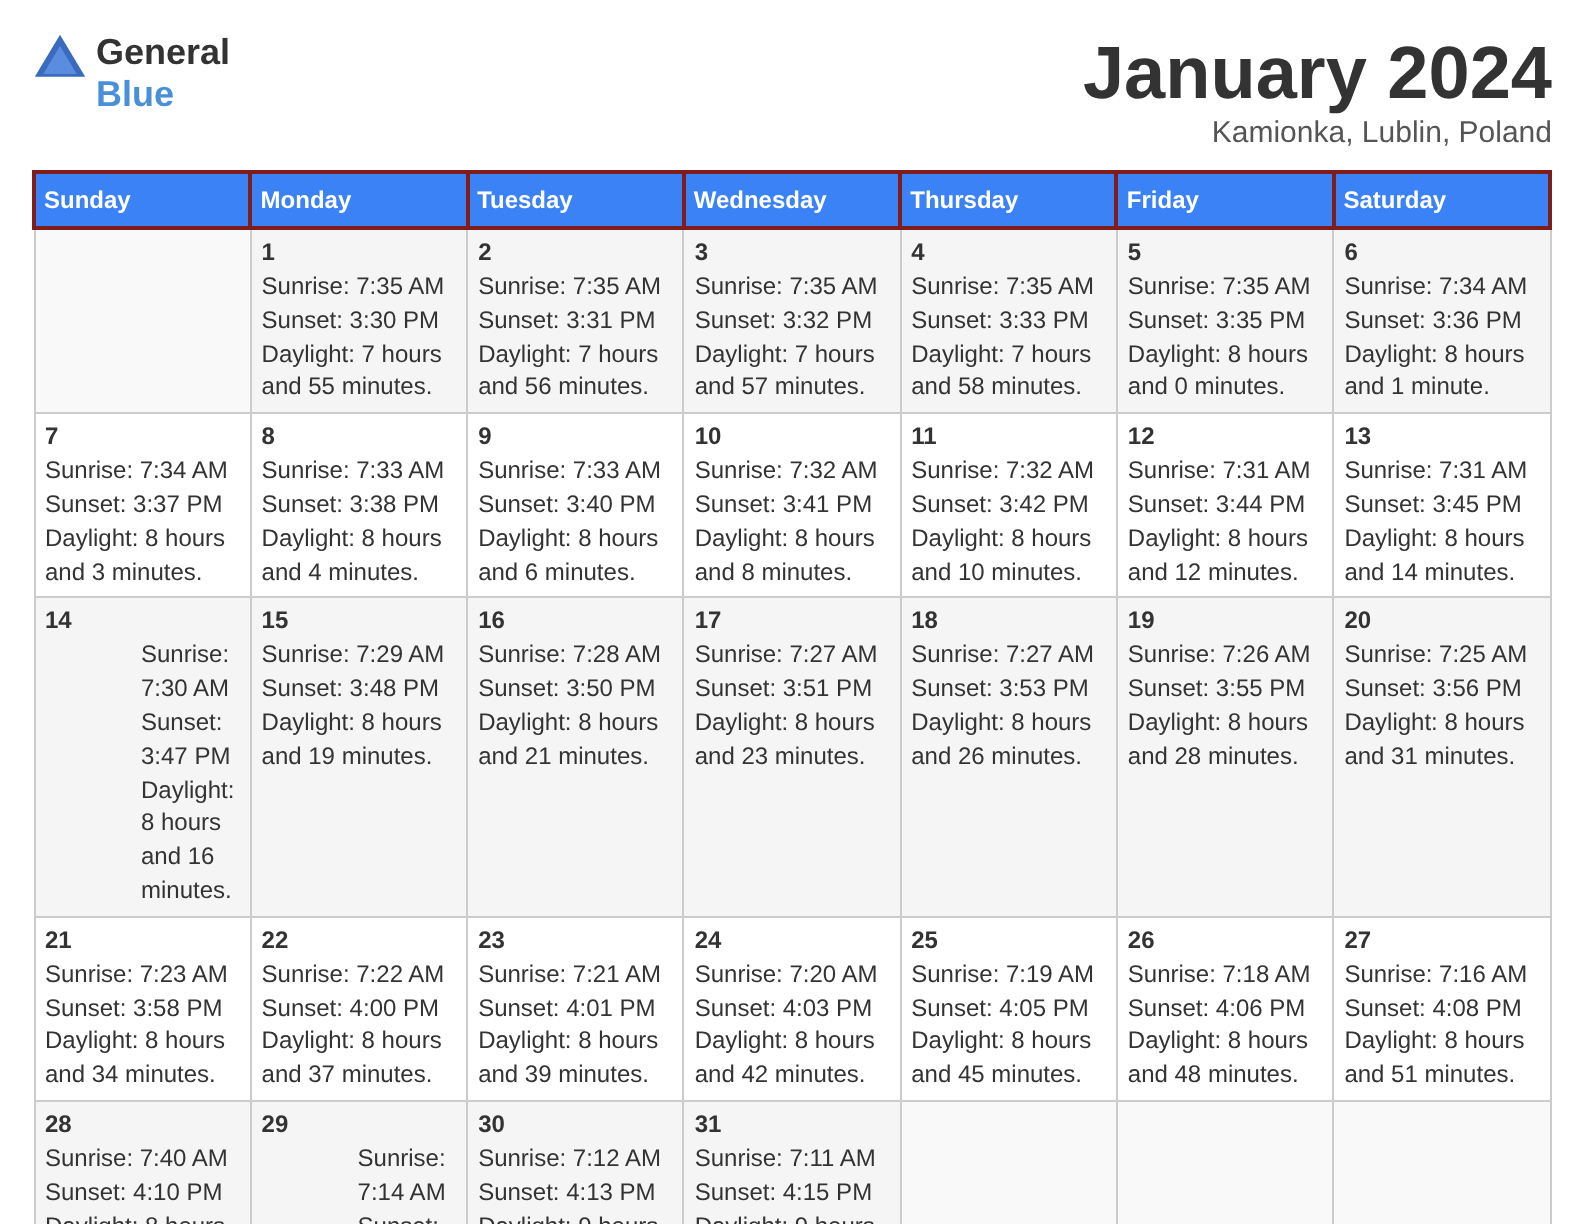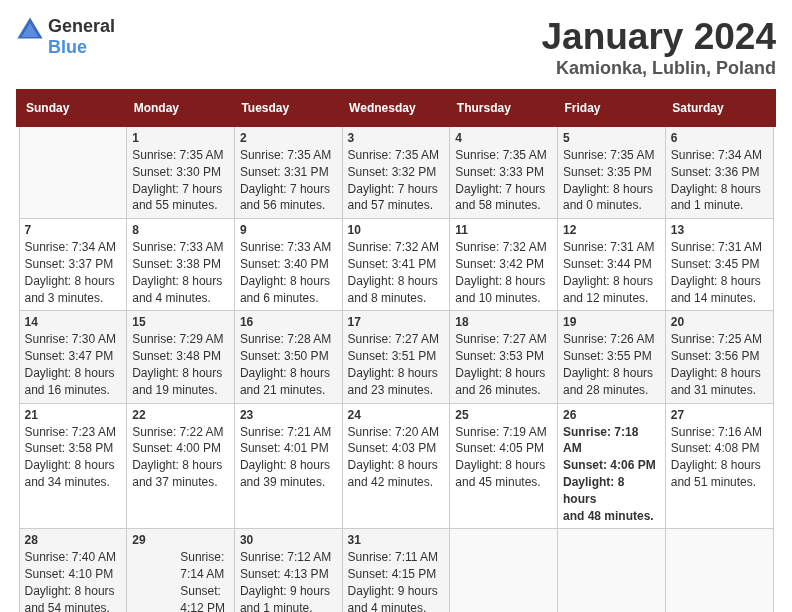--- a/index.html
+++ b/index.html
@@ -37,37 +37,36 @@
     }
     .title-area {
       text-align: right;
     }
     .month-title {
       font-size: 37px;
       font-weight: bold;
       color: #333;
     }
     .location-title {
-      font-size: 18px;
+      font-size: 15px;
       color: #555;
-      font-weight: bold;
     }
     table {
       width: 100%;
       border-collapse: collapse;
       font-size: 11px;
     }
     thead tr th {
-      background-color: #7f1d1d;
+      background-color: #3b82f6;
       color: #fff;
       padding: 6px 4px;
       text-align: left;
       font-size: 12px;
       font-weight: bold;
-      border: 6px solid #7f1d1d;
+      border: 2px solid #7f1d1d;
     }
     tbody tr td {
       vertical-align: top;
       padding: 4px 5px;
       border: 1px solid #ccc;
       min-height: 80px;
       background: #fff;
       color: #333;
       width: calc(100% / 7);
     }
@@ -217,21 +216,21 @@
           <span class="day-number">13</span>
           <div class="cell-content" style="white-space: pre-line;">Sunrise: 7:31 AM
 Sunset: 3:45 PM
 Daylight: 8 hours
 and 14 minutes.</div>
         </td>
       </tr>
       <tr>
         <td>
           <span class="day-number">14</span>
-          <div class="cell-content" style="white-space: pre-line;">Sunrise: 7:30 AM
+          <div class="cell-content" style="white-space: pre-line; margin-left: 48px;">Sunrise: 7:30 AM
 Sunset: 3:47 PM
 Daylight: 8 hours
 and 16 minutes.</div>
         </td>
         <td>
           <span class="day-number">15</span>
           <div class="cell-content" style="white-space: pre-line;">Sunrise: 7:29 AM
 Sunset: 3:48 PM
 Daylight: 8 hours
 and 19 minutes.</div>
@@ -303,21 +302,21 @@
         </td>
         <td>
           <span class="day-number">25</span>
           <div class="cell-content" style="white-space: pre-line;">Sunrise: 7:19 AM
 Sunset: 4:05 PM
 Daylight: 8 hours
 and 45 minutes.</div>
         </td>
         <td>
           <span class="day-number">26</span>
-          <div class="cell-content" style="white-space: pre-line; font-weight: bold;">Sunrise: 7:18 AM
+          <div class="cell-content" style="white-space: pre-line;">Sunrise: 7:18 AM
 Sunset: 4:06 PM
 Daylight: 8 hours
 and 48 minutes.</div>
         </td>
         <td>
           <span class="day-number">27</span>
           <div class="cell-content" style="white-space: pre-line;">Sunrise: 7:16 AM
 Sunset: 4:08 PM
 Daylight: 8 hours
 and 51 minutes.</div>

